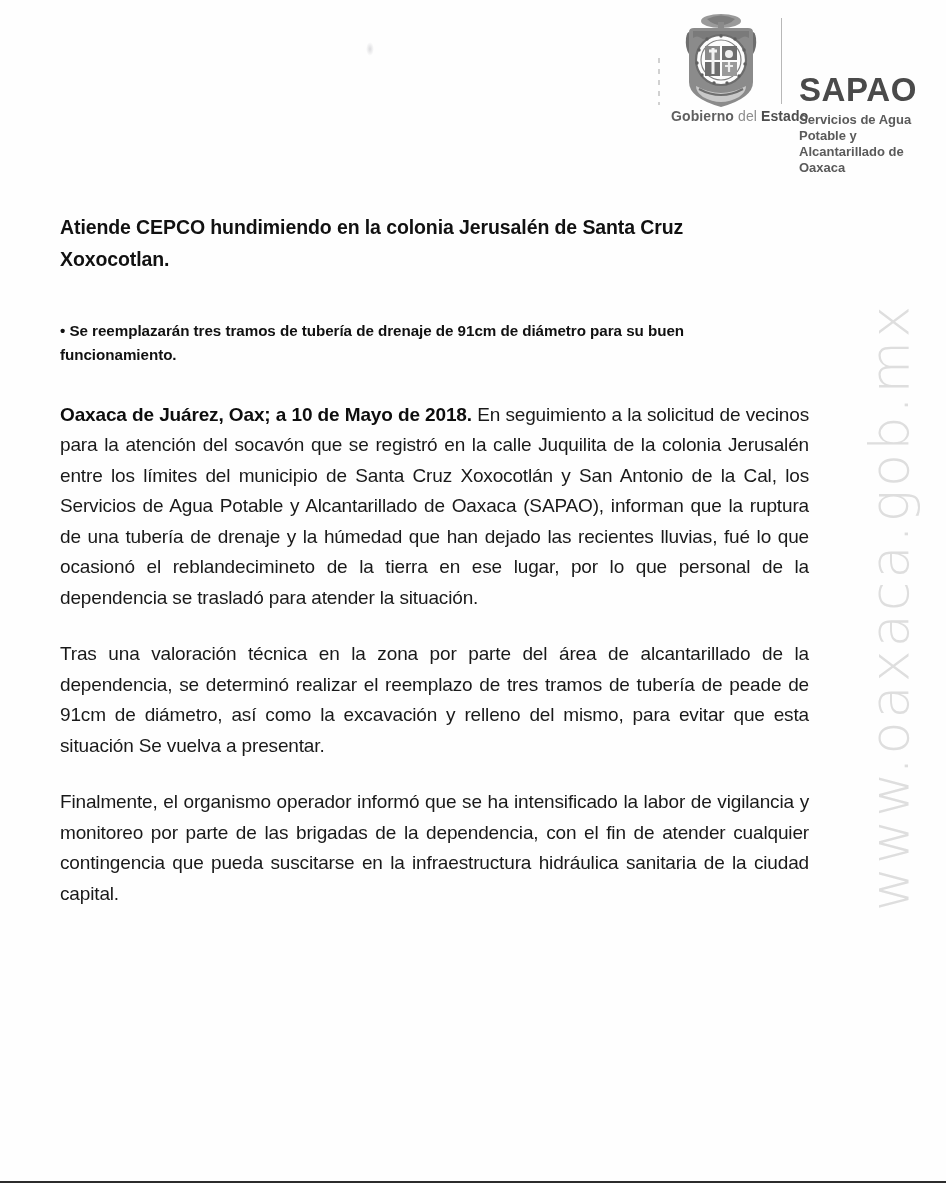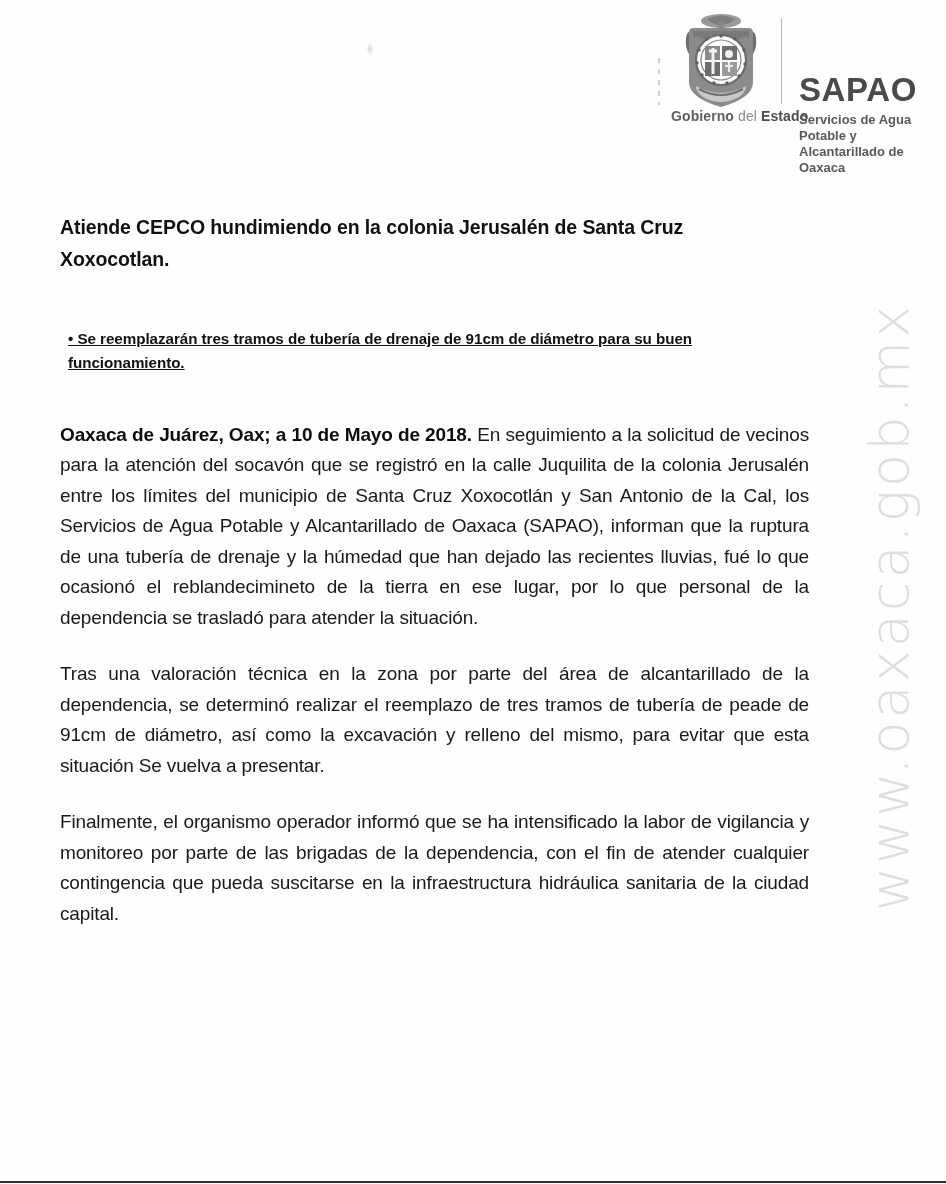--- a/index.html
+++ b/index.html
@@ -159,27 +159,26 @@
   .kicker {
     position: absolute;
     top: 319px;
     left: 0;
     width: 744px;
     font-size: 15.2px;
     font-weight: 700;
     line-height: 1.58;
     color: #111;
     letter-spacing: -.05px;
-    margin: 8px;
-    text-decoration: underline;
+    margin: 0;
   }
 
   .body-stack {
     position: absolute;
-    top: 420px;
+    top: 400px;
     left: 0;
     width: 749px;
   }
 
   .para {
     font-size: 19px;
     line-height: 1.605;
     color: #191919;
     text-align: justify;
     text-justify: inter-word;

